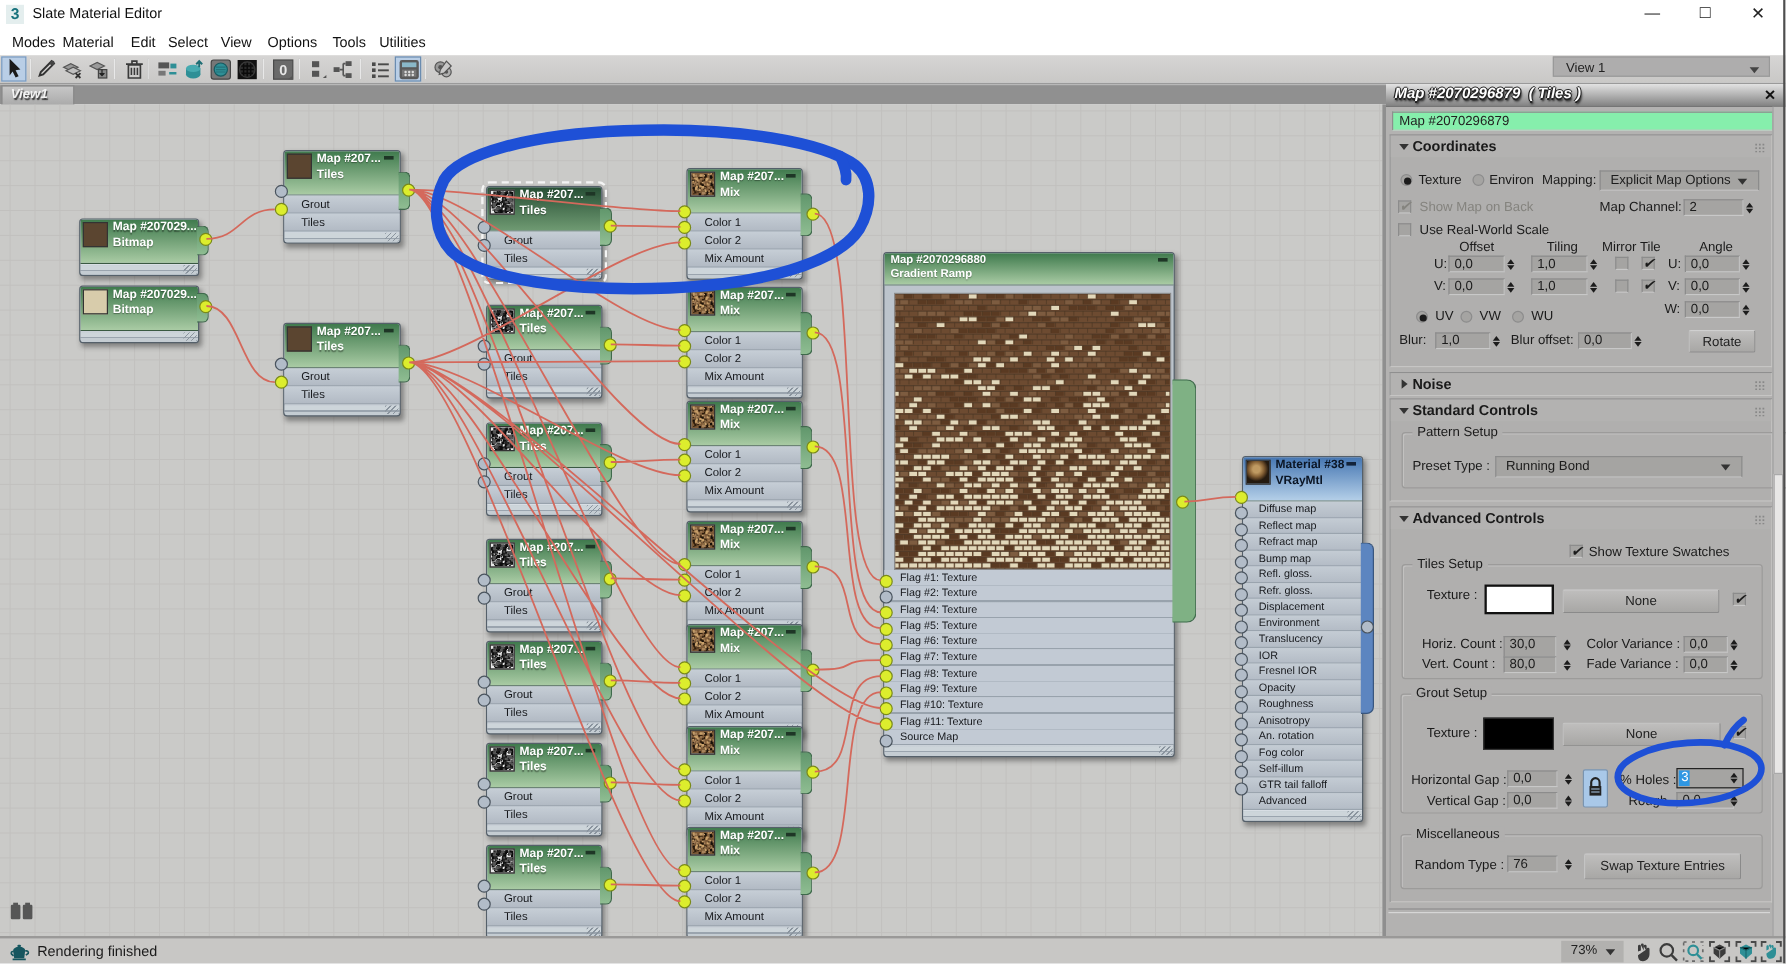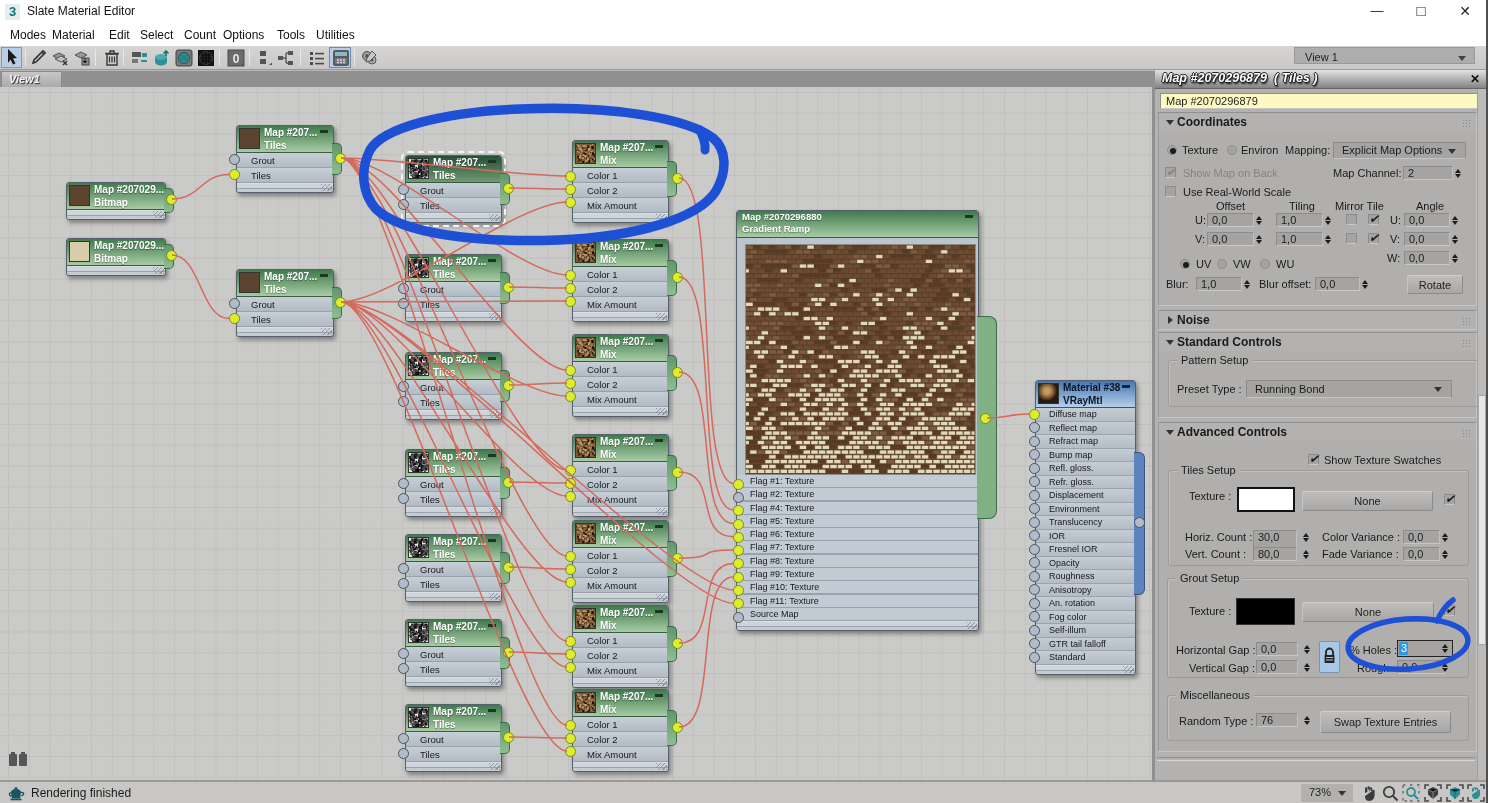--- a/index.html
+++ b/index.html
@@ -16,21 +16,21 @@
 .tsep{position:absolute;top:3px;width:1px;height:17px;background:#a0a0a0;border-right:1px solid #e8e8e8}
 .tico{position:absolute;top:3px;width:18px;height:18px}
 #vdrop{position:absolute;left:1294px;top:1px;width:181px;height:17px;background:#aeadad;border:1px solid #999;font-size:11px;color:#222;line-height:18px;padding-left:10px}
 #vdrop:after{content:"";position:absolute;right:8px;top:8px;border:4px solid transparent;border-top:5px solid #444}
 
 #tabbar{position:absolute;left:0;top:70px;width:1155px;height:17px;background:#909090;border-top:1px solid #b8b8b8}
 #tab1{position:absolute;left:1px;top:0px;width:61px;height:17px;background:linear-gradient(#c7c7c7,#ababab);border:1px solid #8a8a8a;color:#f2f2f2;font-style:italic;font-weight:bold;font-size:11px;padding:1px 0 0 7px;text-shadow:1px 1px 1px #333}
 #canvas{position:absolute;left:0;top:87px;width:1155px;height:693px;background-color:#cacac8;background-image:linear-gradient(#c1c0be 1px,transparent 1px),linear-gradient(90deg,#c1c0be 1px,transparent 1px);background-size:20.75px 20.75px;background-position:8px 5px;overflow:hidden;border-right:3px solid #8f8f8f}
 
 .node{position:absolute;background:#bcc4cc;border:1px solid #55606a;border-radius:3px;box-shadow:2px 3px 4px rgba(40,40,40,.45)}
-.hd{position:relative;height:27px;background:linear-gradient(#3f7a4d,#a9cba4);border-radius:2px 2px 0 0;border-bottom:1px solid #3a5a42;overflow:hidden}
+.hd{position:relative;height:37px;background:linear-gradient(#3f7a4d,#a9cba4);border-radius:2px 2px 0 0;border-bottom:1px solid #3a5a42;overflow:hidden}
 .hd.sel{background:linear-gradient(#274f35,#6f9a72)}
 .hds{height:27px}
 .hdm{background:linear-gradient(#4576b2,#b4cfe8)!important}
 .th{position:absolute;left:2px;top:2px;width:21px;height:21px;border:1px solid #333;background:#888}
 .sph{background:radial-gradient(circle at 8px 7px,#bf9a62 0 3px,#8a6538 6px,#57globe 8px,#241a10 10px);background:radial-gradient(circle at 8px 7px,#bf9a62 0 3px,#8a6538 6px,#5a3f22 8px,#241a10 10px)}
 .tt{position:absolute;left:27px;top:1px;font-size:10px;font-weight:bold;color:#fff;line-height:12.5px;white-space:nowrap;text-shadow:0 1px 1px rgba(0,0,0,.4)}
 .hdm .tt{color:#0b1524;text-shadow:none}
 .tt2{position:absolute;left:5px;top:0;font-size:9.5px;font-weight:bold;color:#fff;line-height:11.5px;white-space:nowrap;text-shadow:0 1px 1px rgba(0,0,0,.35)}
 .mn{position:absolute;right:5px;top:4px;width:8px;height:3px;background:#1e3626}
 .hdm .mn{background:#13233a}
@@ -50,21 +50,21 @@
 .frow{height:13.3px;font-size:9px;color:#16181c;padding-left:13px;line-height:13.5px;background:linear-gradient(#c2cad4 0 12.3px,#98a2ac 12.3px);}
 .mrows{position:relative}
 .mrow{height:13.5px;font-size:9px;color:#16181c;padding-left:13px;line-height:13.5px;background:linear-gradient(#c4ccd4,#b4bcc6);border-bottom:1px solid #9aa4ae}
 #wires{position:absolute;left:0;top:0;z-index:5;pointer-events:none}
 #overlay{position:absolute;left:0;top:0;z-index:50;pointer-events:none}
 #panicon{position:absolute;left:8px;top:665px;width:20px;height:17px;opacity:.8}
 
 #panel{position:absolute;left:1155px;top:70px;width:333px;height:710px;background:#b3b2b1;font-size:11px;color:#1a1a1a}
 #phdr{position:absolute;left:0;top:0;width:333px;height:19px;background:linear-gradient(#e2e2e2,#848484);border-bottom:1px solid #666;color:#fff;font-weight:bold;font-style:italic;font-size:12.5px;padding:1px 0 0 7px;text-shadow:-1px 0 #222,0 -1px #222,1px 0 #222,0 1px #222,1px 2px 2px #000}
 #phx{position:absolute;right:8px;top:2px;color:#111;font-weight:bold;font-style:normal;text-shadow:none;font-size:12px}
-#pname{position:absolute;left:5px;top:23px;width:318px;height:16px;background:#fef9c3;border:1px solid #8e8e8e;border-bottom-color:#c6c6c6;line-height:15px;padding-left:5px;color:#222}
+#pname{position:absolute;left:5px;top:23px;width:318px;height:16px;background:#86efac;border:1px solid #8e8e8e;border-bottom-color:#c6c6c6;line-height:15px;padding-left:5px;color:#222}
 .roll{position:absolute;left:3px;width:319px;background:#b0afae;border:1px solid #c6c5c4;border-top-color:#8f8f8f;border-left-color:#9a9a9a}
 .rhd{height:18px;font-weight:bold;font-size:12px;padding:2px 0 0 18px;position:relative;background:#b3b2b1}
 .rhd:before{content:"";position:absolute;left:7px;top:7px;border:4px solid transparent;border-top:5px solid #333}
 .rhd.cl:before{border:4px solid transparent;border-left:5px solid #333;left:9px;top:5px}
 .rdots{position:absolute;right:5px;top:6px;width:9px;height:8px;background-image:radial-gradient(#888 34%,transparent 36%);background-size:3px 3px;}
 .grp{position:absolute;border:1px solid #9c9b9a;border-radius:3px;box-shadow:inset 1px 1px 0 #c2c1c0}
 .glab{position:absolute;top:-7px;left:8px;background:#b0afae;padding:0 4px;font-size:11px}
 .fld{position:absolute;background:#a5a4a2;border:1px solid #8c8c8c;border-bottom-color:#c8c8c8;border-right-color:#c0c0c0;color:#1c1c1c;line-height:13px;padding-left:4px;font-size:11px}
 .spn{position:absolute;width:8px;height:15px}
 .spn:before{content:"";position:absolute;left:1px;top:0;border:3px solid transparent;border-bottom:4px solid #1c1c1c}
@@ -95,21 +95,21 @@
       <div id="title">Slate Material Editor</div>
     <div class="wbtn" style="left:1355px">—</div>
     <div class="wbtn" style="left:1399px;font-size:15px">□</div>
     <div class="wbtn" style="left:1443px;font-size:14px">✕</div>
   </div>
   <div id="menubar">
     <span style="left:10px">Modes</span>
       <span style="left:52px">Material</span>
       <span style="left:109px">Edit</span>
     <span style="left:140px">Select</span>
-      <span style="left:184px">Count</span>
+      <span style="left:184px">View</span>
       <span style="left:223px">Options</span>
     <span style="left:277px">Tools</span>
       <span style="left:316px">Utilities</span>
   </div>
   <div id="toolbar">
     <div style="position:absolute;left:1px;top:1px;width:21px;height:21px;background:#b9cee6;border:1px solid #7a9cc0"></div>
 <svg class="tico" style="left:4px;top:2px" viewBox="0 0 18 18">
         <path d="M4 1l9 9-4 .5 2.5 5-2.5 1-2.5-5L4 15z" fill="#1a1a1a"></path>
       </svg>
 <div class="tsep" style="left:25px"></div>
@@ -588,21 +588,21 @@
           <div class="mrow">Translucency</div>
           <div class="mrow">IOR</div>
           <div class="mrow">Fresnel IOR</div>
           <div class="mrow">Opacity</div>
           <div class="mrow">Roughness</div>
           <div class="mrow">Anisotropy</div>
           <div class="mrow">An. rotation</div>
           <div class="mrow">Fog color</div>
           <div class="mrow">Self-illum</div>
           <div class="mrow">GTR tail falloff</div>
-          <div class="mrow">Standard</div>
+          <div class="mrow">Advanced</div>
         </div>
 <div class="ft"></div>
 <i class="sk y" style="left:-7px;top:27.8px"></i>
         <i class="sk g" style="left:-7px;top:41.2px"></i>
         <i class="sk g" style="left:-7px;top:54.8px"></i>
         <i class="sk g" style="left:-7px;top:68.2px"></i>
         <i class="sk g" style="left:-7px;top:81.8px"></i>
         <i class="sk g" style="left:-7px;top:95.2px"></i>
         <i class="sk g" style="left:-7px;top:108.8px"></i>
         <i class="sk g" style="left:-7px;top:122.2px"></i>

